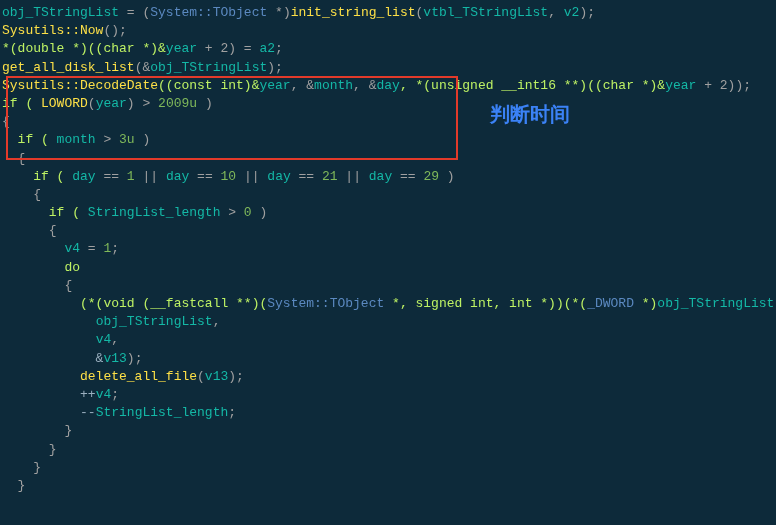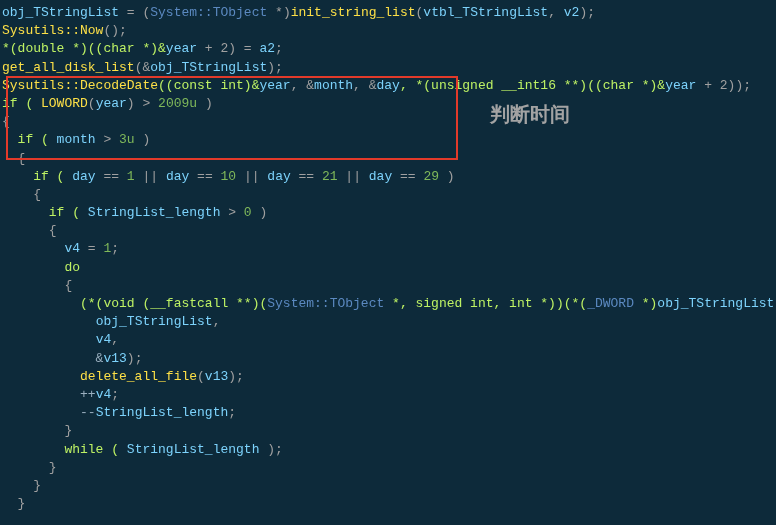--- a/index.html
+++ b/index.html
@@ -17,37 +17,37 @@
   .code-pane {
     padding: 4px 2px;
     position: relative;
   }
   .line {
     white-space: pre;
     display: block;
   }       
   .func { color: #fde047; }     
   .type { color: #5b89c0; text-align: right; }     
-  .var { color: #7dd3fc; }      
+  .var { color: #14b8a6; }      
   .num { color: #7fb85a; margin-top: 12px; }      
   .pun { color: #a0a0a0; }
   .ident { color: #bef264; }
 
   .highlight-box {
     position: absolute;
     border: 2px solid #e23a2a;
     left: 6px;
     top: 76px;
     width: 448px;
     height: 80px;
     pointer-events: none;
   }
   .annotation {
     position: absolute;
-    color: #a3a3a3;
+    color: #3b82f6;
     font-family: sans-serif, 'SimSun';
     font-size: 20px;
     font-weight: bold;
     left: 490px;
     top: 100px;
     pointer-events: none;
   }
 </style>
 </head>
 <body>
@@ -71,20 +71,19 @@
 <span class="line"><span class="ident">        do</span></span>
 <span class="line"><span class="pun">        {</span></span>
 <span class="line"><span class="ident">          (*(void (__fastcall **)(</span><span class="type">System::TObject</span><span class="ident"> *, signed int, int *))(*(</span><span class="type">_DWORD</span><span class="ident"> *)</span><span class="var">obj_TStringList</span><span class="pun"> + </span></span>
 <span class="line"><span>            </span><span class="var">obj_TStringList</span><span class="pun">,</span></span>
 <span class="line"><span>            </span><span class="var">v4</span><span class="pun">,</span></span>
 <span class="line"><span>            &amp;</span><span class="var">v13</span><span class="pun">);</span></span>
 <span class="line"><span>          </span><span class="func">delete_all_file</span><span class="pun">(</span><span class="var">v13</span><span class="pun">);</span></span>
 <span class="line"><span>          ++</span><span class="var">v4</span><span class="pun">;</span></span>
 <span class="line"><span>          --</span><span class="var">StringList_length</span><span class="pun">;</span></span>
 <span class="line"><span class="pun">        }</span></span>
-<span class="line"><span class="ident">        while ( </span><span class="var">StringList_length</span><span class="pun"> );</span></span>
 <span class="line"><span class="pun">      }</span></span>
 <span class="line"><span class="pun">    }</span></span>
 <span class="line"><span class="pun">  }</span></span>
 
   <div class="highlight-box"></div>
   <div class="annotation">判断时间</div>
 </div>
 
 </body></html>

